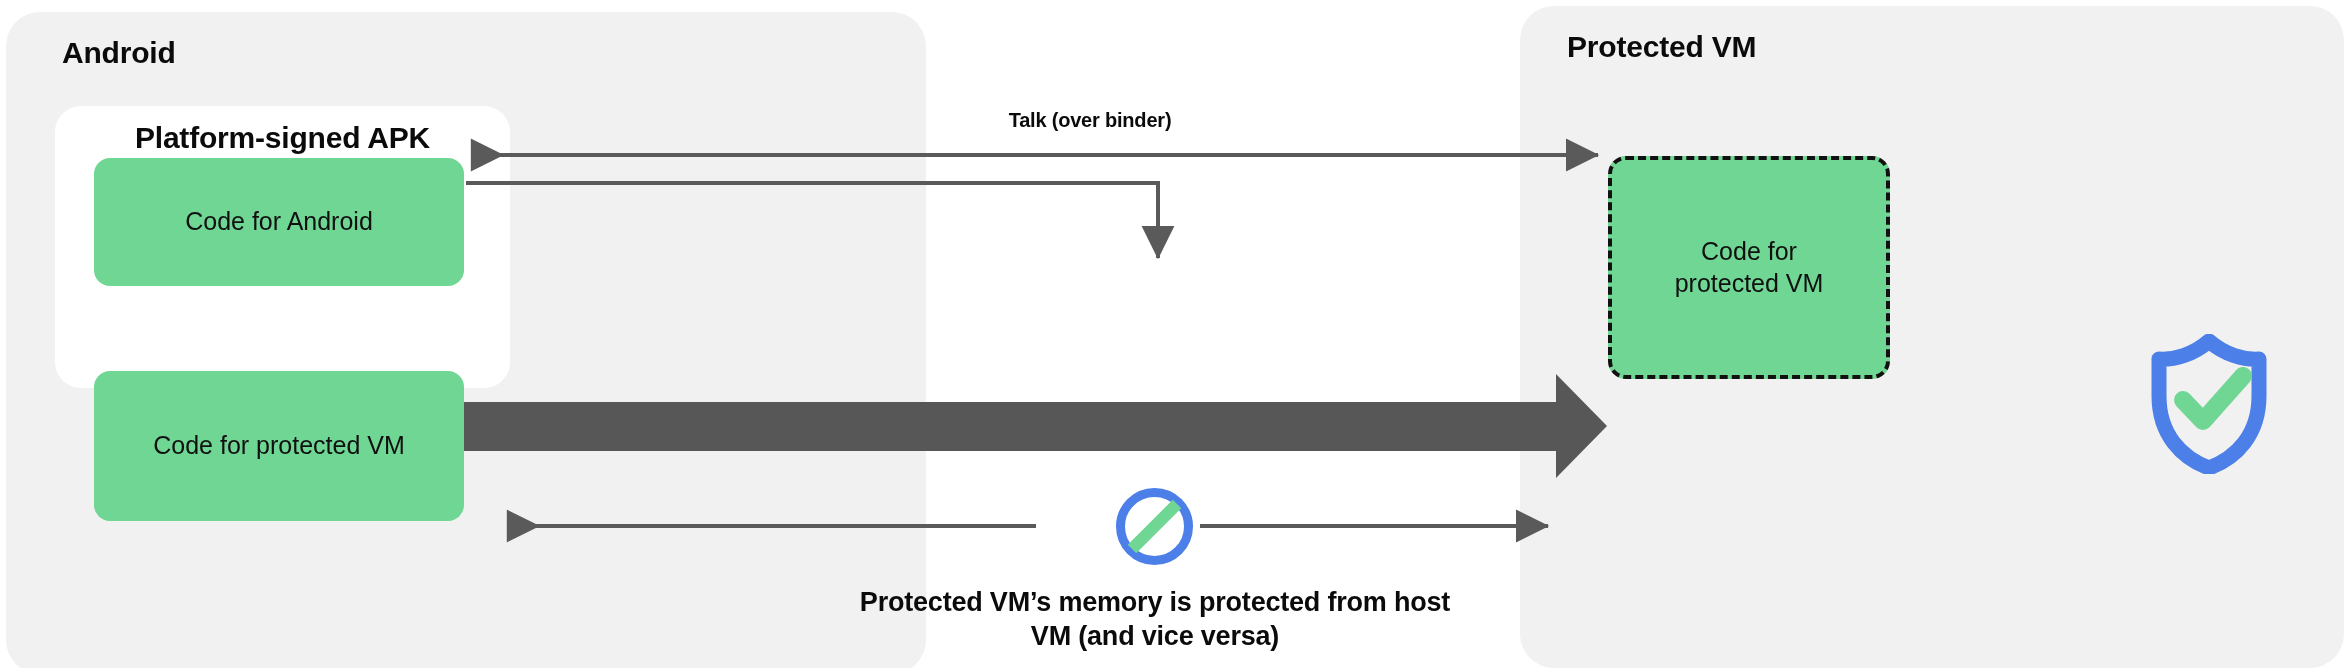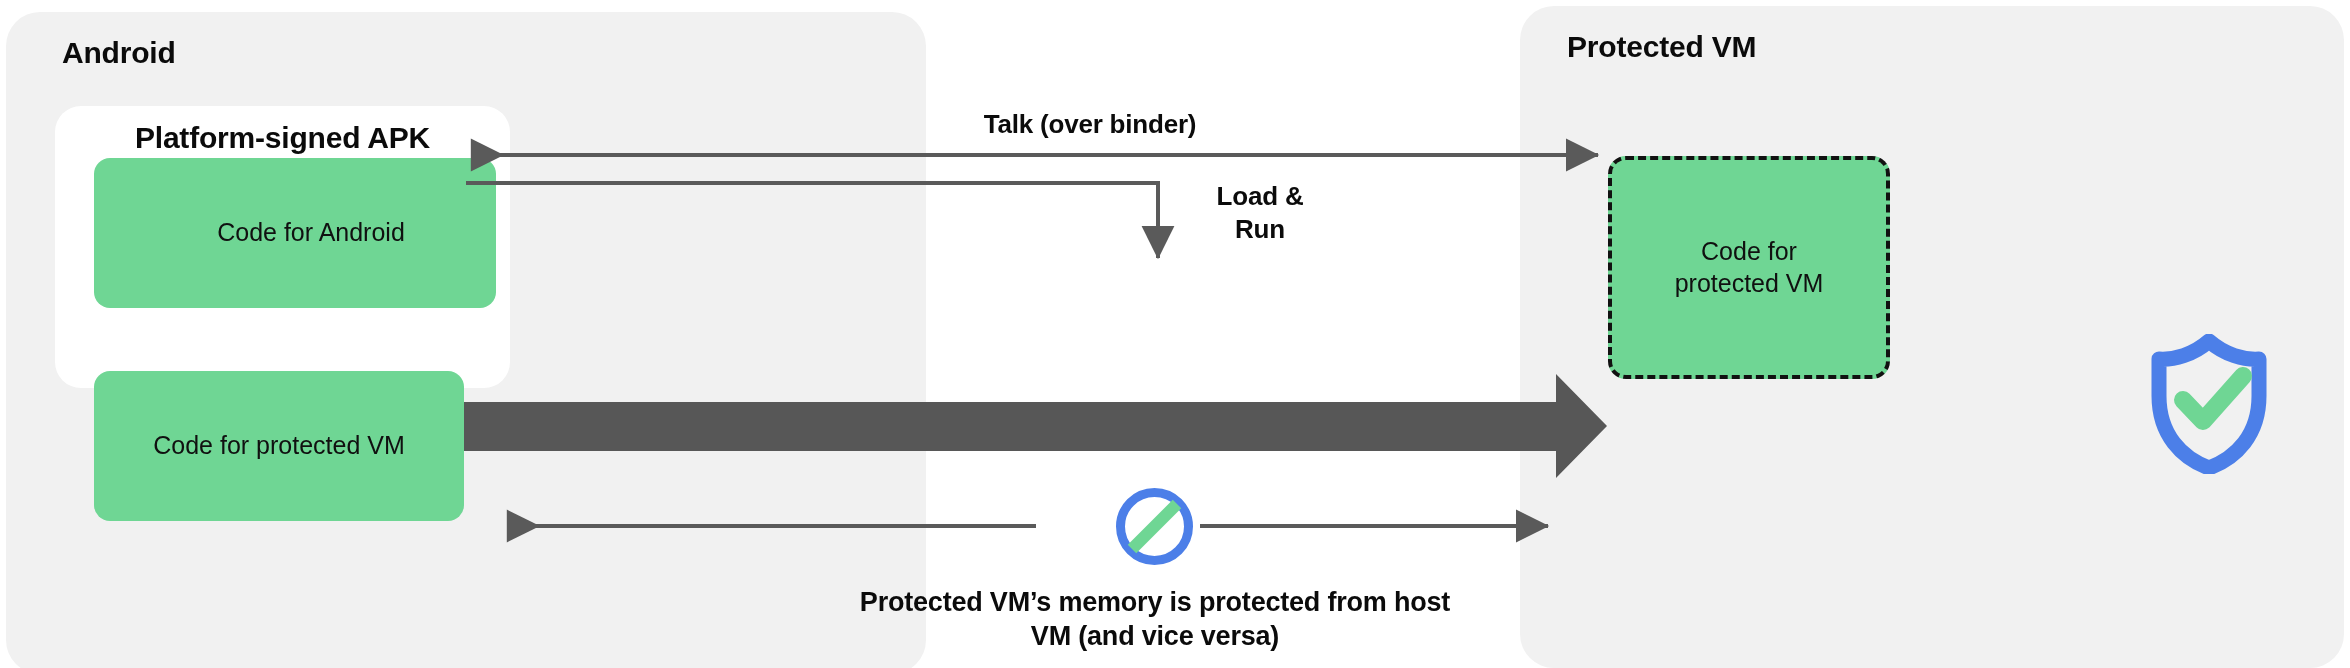--- a/index.html
+++ b/index.html
@@ -80,22 +80,21 @@
     justify-content: center;
     color: #101010;
     font-size: 25px;
     line-height: 1.25;
     text-align: center;
   }
   #code-android {
     left: 94px;
     top: 158px;
     width: 370px;
-    height: 150px;
-    padding-left: 32px;
+    height: 128px;
   }
   #code-pvm-android {
     left: 94px;
     top: 352px;
     width: 370px;
     height: 150px;
     margin-top: 19px;
   }
   #code-pvm-inside {
     left: 1608px;
@@ -114,21 +113,21 @@
     left: 0;
     top: 0;
     width: 2350px;
     height: 668px;
     pointer-events: none;
   }
 
   
   .arrow-label {
     position: absolute;
-    font-size: 26px;
+    font-size: 20px;
     font-weight: bold;
     color: #0b0b0b;
     letter-spacing: -0.2px;
     text-align: center;
     white-space: nowrap;
   }
   #talk-label {
     left: 930px;
     top: 109px;
     width: 320px;
@@ -214,21 +213,20 @@
              L 1556,478
              L 1556,451
              L 464,451 Z" fill="#575757"></path>
 
     <line x1="508" y1="526" x2="1036" y2="526" stroke="#5a5a5a" stroke-width="4" marker-start="url(#head-left)"></line>
     <line x1="1200" y1="526" x2="1548" y2="526" stroke="#5a5a5a" stroke-width="4" marker-end="url(#head-right)"></line>
   </svg>
 
   <div class="arrow-label" id="talk-label">Talk (over binder)</div>
 
-  <div class="arrow-label" id="loadrun-label">Load &amp;<br>Run</div>
 
   <div class="arrow-label" id="memory-label">Protected VM’s memory is protected from host VM (and vice versa)</div>
 
   <svg id="shield-icon" viewBox="0 0 118 140">
     <path d="M 59,7
              C 43,21 24,26 9,25
              L 9,62
              C 9,101 32,124 59,134
              C 86,124 109,101 109,62
              L 109,25

